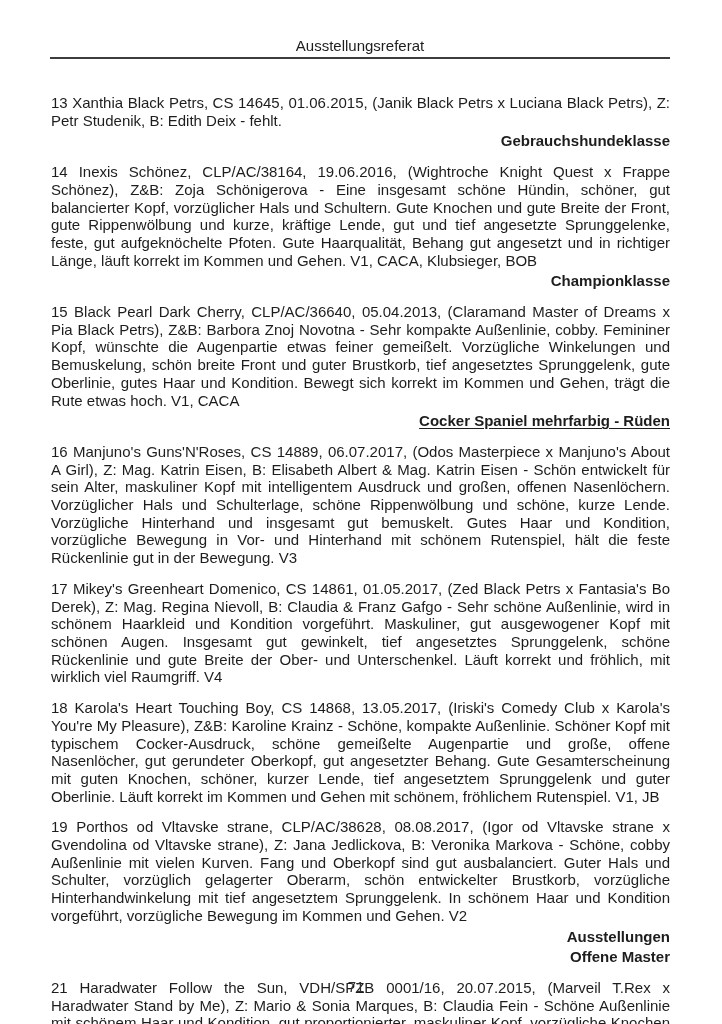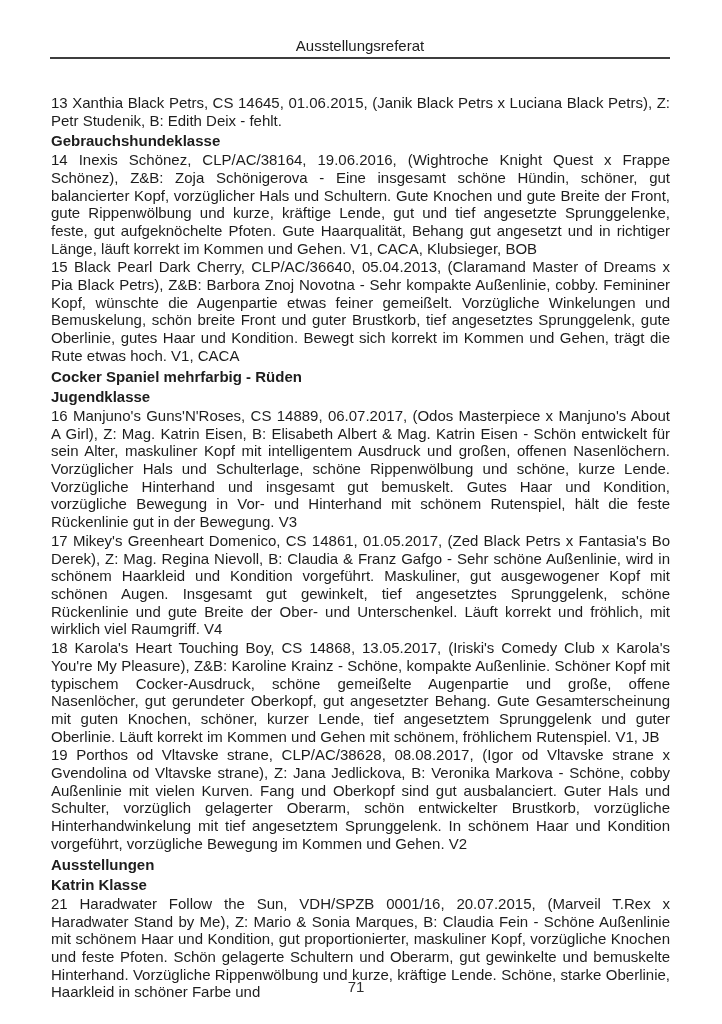--- a/index.html
+++ b/index.html
@@ -37,28 +37,29 @@
     top: 94px;
     width: 619px;
     font-size: 15px;
     line-height: 17.7px;
     text-align: justify;
   }
   .doc-body p {
     margin: 0;
   }
   .doc-body p + p {
-    margin-top: 1px;
+    margin-top: 13px;
   }
   .doc-body p.heading {
     font-weight: 700;
-    text-align: left;
+    text-align: right;
     margin-top: 3px;
   }
   .doc-body p.heading.underline {
+    text-decoration: underline;
     text-underline-offset: 2px;
   }
   .doc-footer {
     position: absolute;
     left: 0;
     top: 978px;
     width: 712px;
     text-align: center;
     font-size: 15px;
     color: #2e2e2e;
@@ -71,27 +72,27 @@
 
   <div class="doc-header">
     <div class="doc-header-title">Ausstellungsreferat</div>
     <div class="doc-header-rule"></div>
   </div>
 
   <div class="doc-body">
     <p class="para">13 Xanthia Black Petrs, CS 14645, 01.06.2015, (Janik Black Petrs x Luciana Black Petrs), Z: Petr Studenik, B: Edith Deix - fehlt.</p>
     <p class="heading">Gebrauchshundeklasse</p>
     <p class="para">14 Inexis Schönez, CLP/AC/38164, 19.06.2016, (Wightroche Knight Quest x Frappe Schönez), Z&amp;B: Zoja Schönigerova - Eine insgesamt schöne Hündin, schöner, gut balancierter Kopf, vorzüglicher Hals und Schultern. Gute Knochen und gute Breite der Front, gute Rippenwölbung und kurze, kräftige Lende, gut und tief angesetzte Sprunggelenke, feste, gut aufgeknöchelte Pfoten. Gute Haarqualität, Behang gut angesetzt und in richtiger Länge, läuft korrekt im Kommen und Gehen. V1, CACA, Klubsieger, BOB</p>
+    <p class="heading">Championklasse</p>
     <p class="para">15 Black Pearl Dark Cherry, CLP/AC/36640, 05.04.2013, (Claramand Master of Dreams x Pia Black Petrs), Z&amp;B: Barbora Znoj Novotna - Sehr kompakte Außenlinie, cobby. Femininer Kopf, wünschte die Augenpartie etwas feiner gemeißelt. Vorzügliche Winkelungen und Bemuskelung, schön breite Front und guter Brustkorb, tief angesetztes Sprunggelenk, gute Oberlinie, gutes Haar und Kondition. Bewegt sich korrekt im Kommen und Gehen, trägt die Rute etwas hoch. V1, CACA</p>
     <p class="heading underline">Cocker Spaniel mehrfarbig - Rüden</p>
-    <p class="heading">Jugendklasse</p>
     <p class="para">16 Manjuno's Guns'N'Roses, CS 14889, 06.07.2017, (Odos Masterpiece x Manjuno's About A Girl), Z: Mag. Katrin Eisen, B: Elisabeth Albert &amp; Mag. Katrin Eisen - Schön entwickelt für sein Alter, maskuliner Kopf mit intelligentem Ausdruck und großen, offenen Nasenlöchern. Vorzüglicher Hals und Schulterlage, schöne Rippenwölbung und schöne, kurze Lende. Vorzügliche Hinterhand und insgesamt gut bemuskelt. Gutes Haar und Kondition, vorzügliche Bewegung in Vor- und Hinterhand mit schönem Rutenspiel, hält die feste Rückenlinie gut in der Bewegung. V3</p>
     <p class="para">17 Mikey's Greenheart Domenico, CS 14861, 01.05.2017, (Zed Black Petrs x Fantasia's Bo Derek), Z: Mag. Regina Nievoll, B: Claudia &amp; Franz Gafgo - Sehr schöne Außenlinie, wird in schönem Haarkleid und Kondition vorgeführt. Maskuliner, gut ausgewogener Kopf mit schönen Augen. Insgesamt gut gewinkelt, tief angesetztes Sprunggelenk, schöne Rückenlinie und gute Breite der Ober- und Unterschenkel. Läuft korrekt und fröhlich, mit wirklich viel Raumgriff. V4</p>
     <p class="para">18 Karola's Heart Touching Boy, CS 14868, 13.05.2017, (Iriski's Comedy Club x Karola's You're My Pleasure), Z&amp;B: Karoline Krainz - Schöne, kompakte Außenlinie. Schöner Kopf mit typischem Cocker-Ausdruck, schöne gemeißelte Augenpartie und große, offene Nasenlöcher, gut gerundeter Oberkopf, gut angesetzter Behang. Gute Gesamterscheinung mit guten Knochen, schöner, kurzer Lende, tief angesetztem Sprunggelenk und guter Oberlinie. Läuft korrekt im Kommen und Gehen mit schönem, fröhlichem Rutenspiel. V1, JB</p>
     <p class="para">19 Porthos od Vltavske strane, CLP/AC/38628, 08.08.2017, (Igor od Vltavske strane x Gvendolina od Vltavske strane), Z: Jana Jedlickova, B: Veronika Markova - Schöne, cobby Außenlinie mit vielen Kurven. Fang und Oberkopf sind gut ausbalanciert. Guter Hals und Schulter, vorzüglich gelagerter Oberarm, schön entwickelter Brustkorb, vorzügliche Hinterhandwinkelung mit tief angesetztem Sprunggelenk. In schönem Haar und Kondition vorgeführt, vorzügliche Bewegung im Kommen und Gehen. V2</p>
     <p class="heading">Ausstellungen</p>
-    <p class="heading">Katrin Klasse</p>
+    <p class="heading">Offene Master</p>
     <p class="para">21 Haradwater Follow the Sun, VDH/SPZB 0001/16, 20.07.2015, (Marveil T.Rex x Haradwater Stand by Me), Z: Mario &amp; Sonia Marques, B: Claudia Fein - Schöne Außenlinie mit schönem Haar und Kondition, gut proportionierter, maskuliner Kopf, vorzügliche Knochen und feste Pfoten. Schön gelagerte Schultern und Oberarm, gut gewinkelte und bemuskelte Hinterhand. Vorzügliche Rippenwölbung und kurze, kräftige Lende. Schöne, starke Oberlinie, Haarkleid in schöner Farbe und</p>
   </div>
 
   <div class="doc-footer">71</div>
 
 </div>
 
 </body></html>

